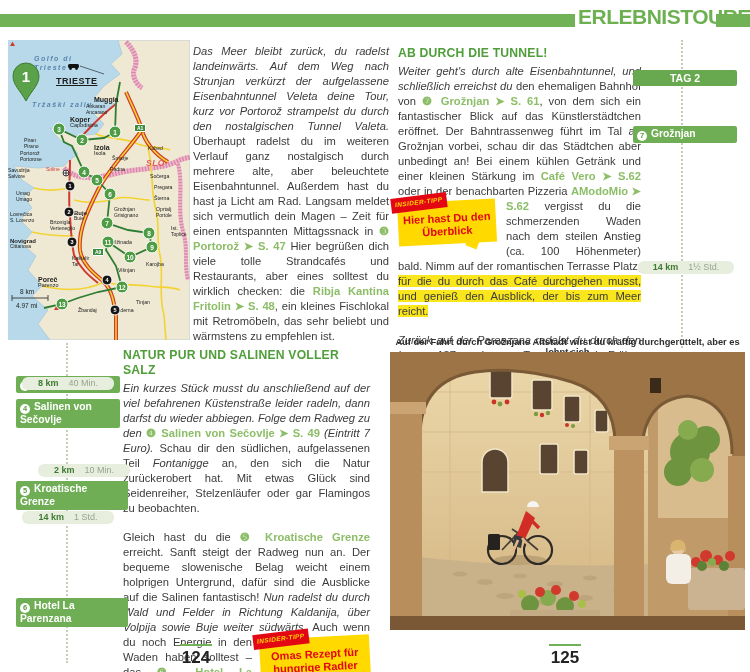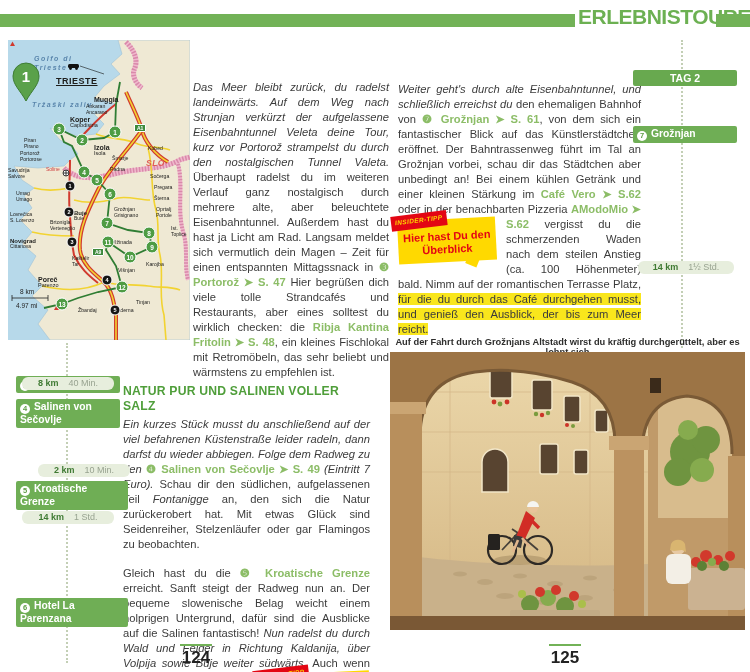--- a/index.html
+++ b/index.html
@@ -2,21 +2,21 @@
 <html style="--green: #72b257;"><head>
 <meta charset="utf-8">
 <style>
   html,body{margin:0;padding:0;background:#fff;}
   .page{position:relative;width:750px;height:672px;background:#fff;overflow:hidden;
         font-family:"Liberation Sans",sans-serif;color:#3b3b3b;}
   
   .hbar{position:absolute;top:14px;height:13px;background:var(--green,#72b257);}
   .htitle{position:absolute;top:5px;font-size:21px;font-weight:bold;color:#6cb052;letter-spacing:-0.5px;}
   
-  .col{position:absolute;text-align:justify;font-size:11.2px;line-height:15px;margin-top:36px;}
+  .col{position:absolute;text-align:justify;font-size:11.2px;line-height:15px;}
   .col p{margin:0 0 14px 0;}
   .it{font-style:italic}
   .lk{color:#8cbd67;font-weight:bold}
   .hl{background:#f9e61c}
   .hd{color:#4f9e3a;font-weight:bold;font-size:12.2px;letter-spacing:.2px;display:block;margin:0 0 3px 0;text-align:left;}
   
   .tip{position:relative;background:#ffd900;transform:rotate(-3deg);padding:11px 5px 7px;text-align:center;
        color:#e30613;font-weight:bold;font-size:11px;line-height:12.5px;z-index:3;}
   .tip .tag{position:absolute;top:-7px;left:-6px;background:#e30613;color:#ffd900;font-size:6.5px;
        font-style:italic;font-weight:bold;padding:1px 4px;transform:rotate(-4deg);letter-spacing:.4px;white-space:nowrap;}
@@ -213,20 +213,21 @@
       <span>Gleich hast du die </span><span class="lk">❺ Kroatische Grenze</span><span> erreicht. Sanft steigt der Radweg nun an. Der bequeme slowenische Belag weicht einem holprigen Untergrund, dafür sind die Ausblicke auf die Salinen fantastisch! </span><span class="it">Nun radelst du durch Wald und Felder in Richtung Kaldanija, über Volpija sowie Buje weiter südwärts. </span>
       <span class="tip tail-left float-r">
         <span class="tag">INSIDER-TIPP</span>
         <span>Omas Rezept für hungrige Radler</span>
       </span>
       <span>Auch wenn du noch Energie in den Waden haben solltest – das </span><span class="lk">❻ Hotel La Parenzana</span>
     </p>
   </div>
 
   <div class="col" style="left:398px;top:46px;width:243px;">
+    <span class="hd">AB DURCH DIE TUNNEL!</span>
     <p>
       <span class="it">Weiter geht's durch alte Eisenbahntunnel, und schließlich erreichst du </span><span>den ehemaligen Bahnhof von </span><span class="lk">❼ Grožnjan ➤ S. 61</span><span>, von dem sich ein fantastischer Blick auf das Künstlerstädtchen eröffnet. Der Bahntrassenweg führt im Tal an Grožnjan vorbei, schau dir das Städtchen aber unbedingt an! Bei einem kühlen Getränk und einer kleinen Stärkung im </span><span class="lk">Café Vero ➤ S.62</span><span> oder in der benachbarten Pizzeria </span><span class="lk">AModoMio ➤ S.62</span>
       <span class="tip tail-right float-l">
         <span class="tag">INSIDER-TIPP</span>
         <span>Hier hast Du den Überblick</span>
       </span>
       <span> vergisst du die schmerzenden Waden nach dem steilen Anstieg (ca. 100 Höhenmeter) bald. Nimm auf der romantischen Terrasse Platz, </span><span class="hl">für die du durch das Café durchgehen musst, und genieß den Ausblick, der bis zum Meer reicht.</span>
     </p>
     <p>
       <span class="it">Zurück auf der Parenzana radelst du durch den knapp 187 m langen Tunnel Kalcini. </span><span>Früher wurden hier noch wegen des geeigneten Mikroklimas Champignons ge-</span>

